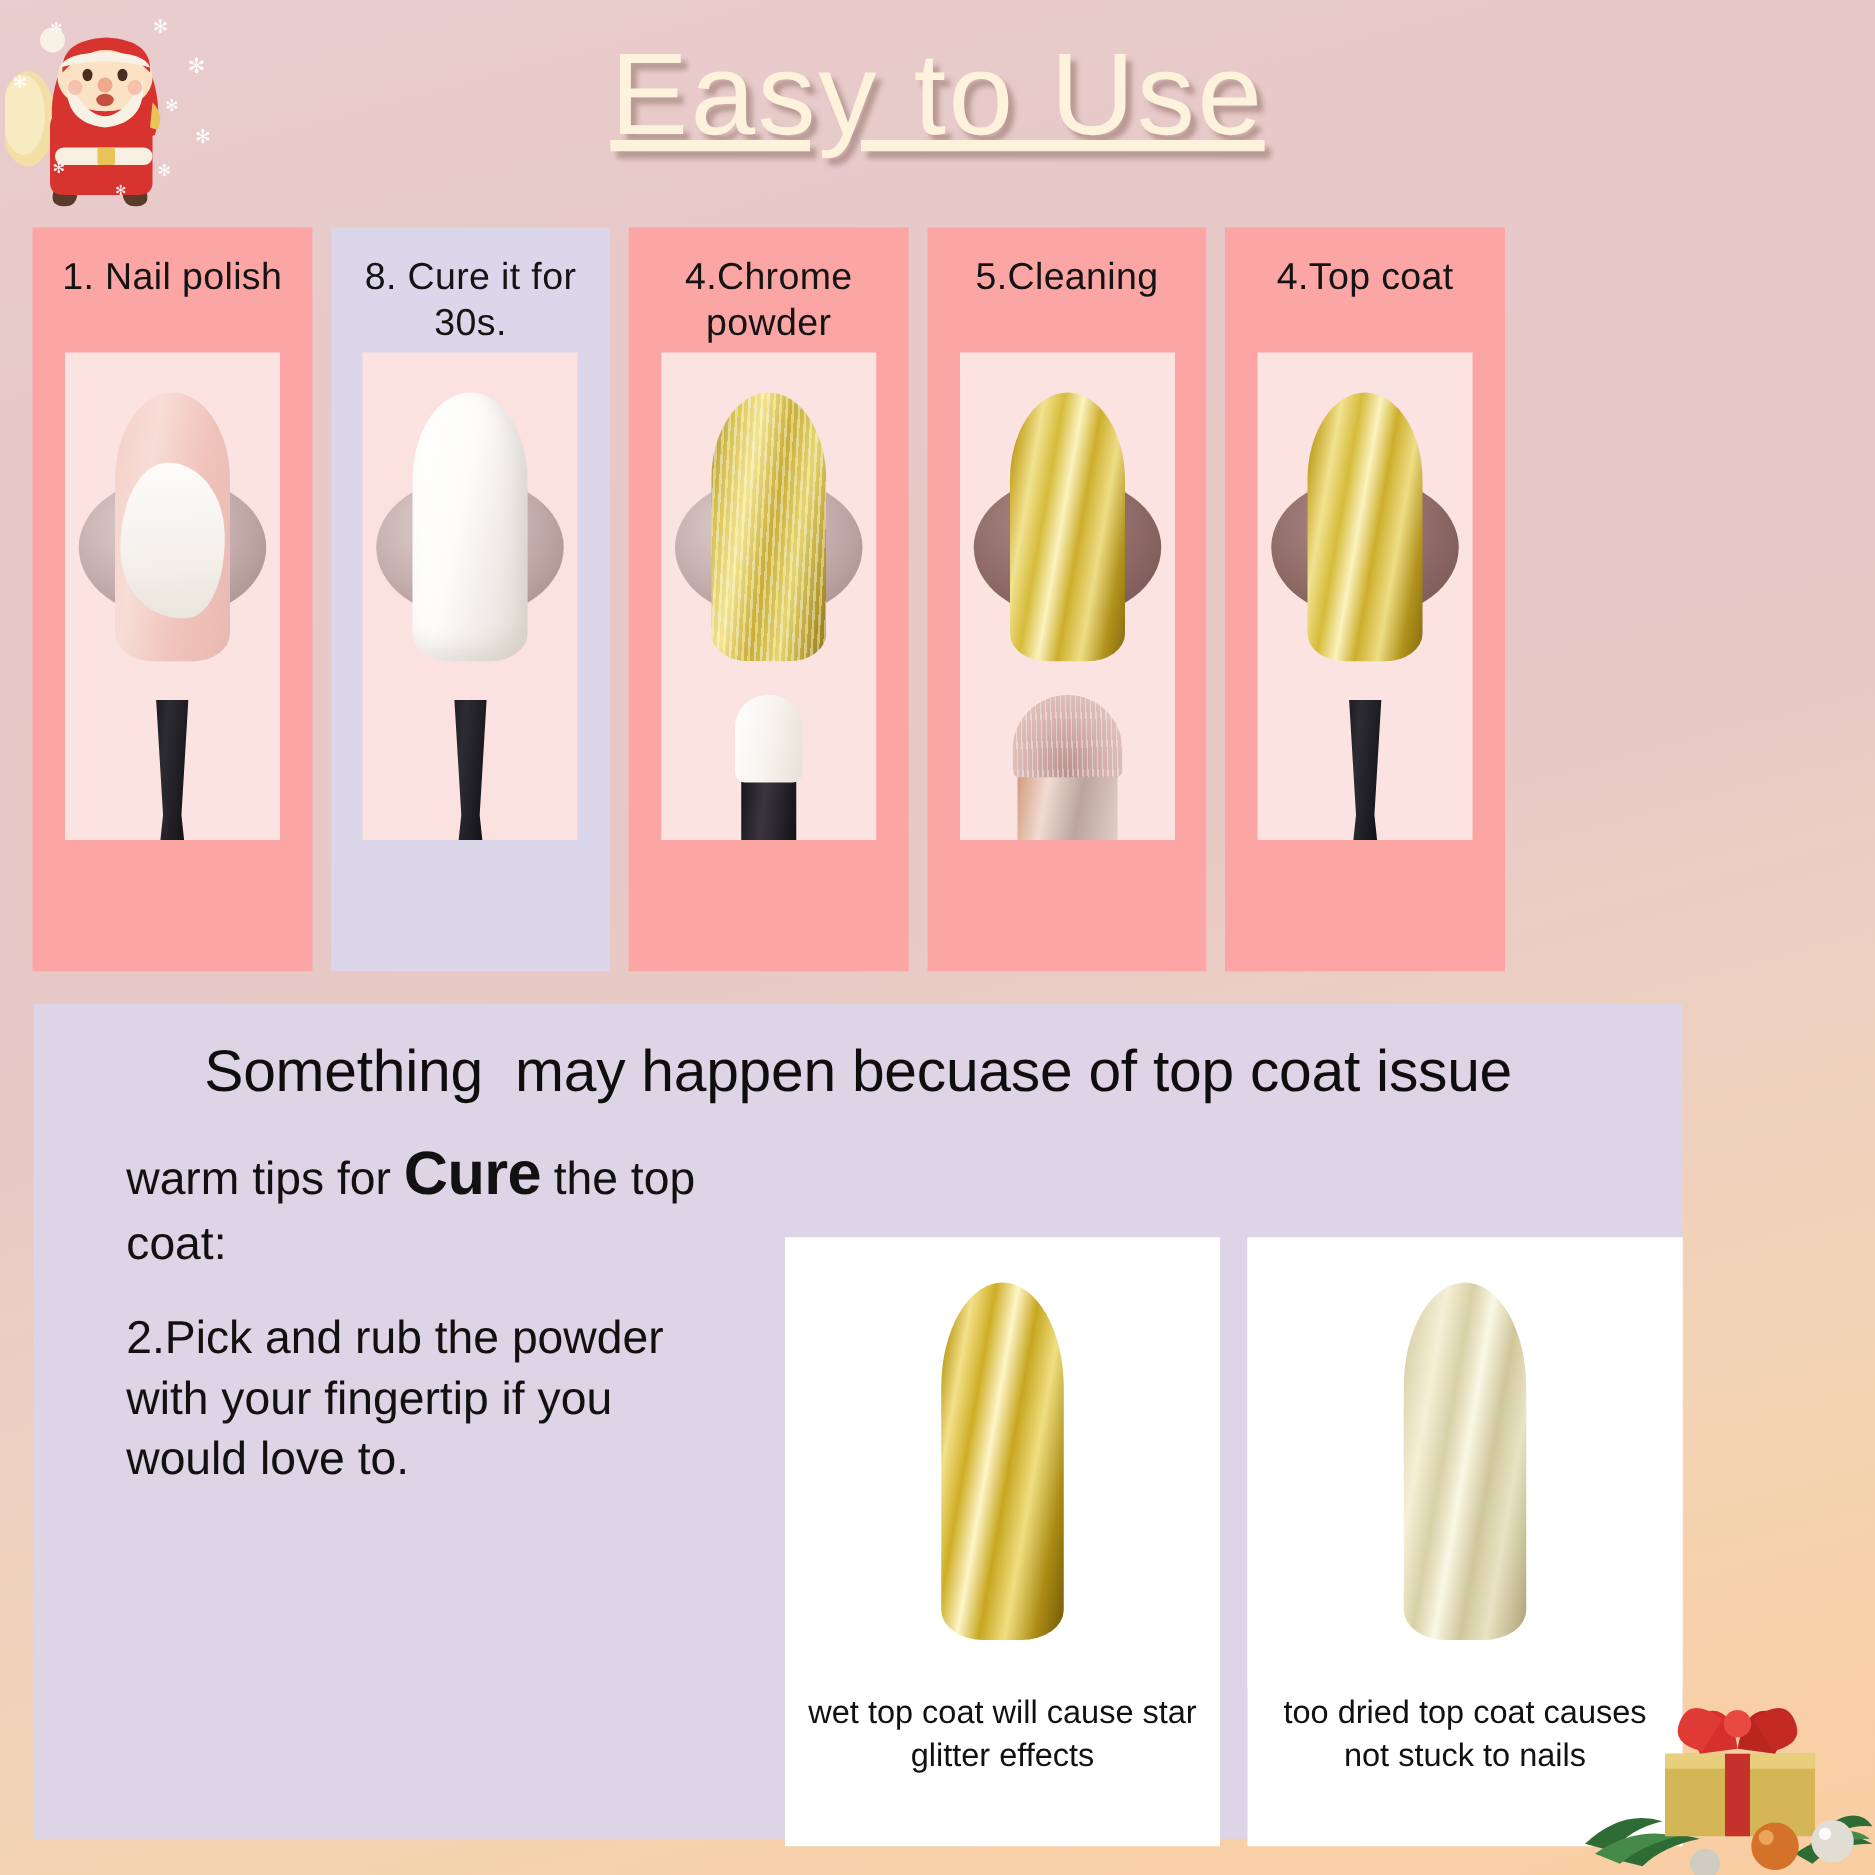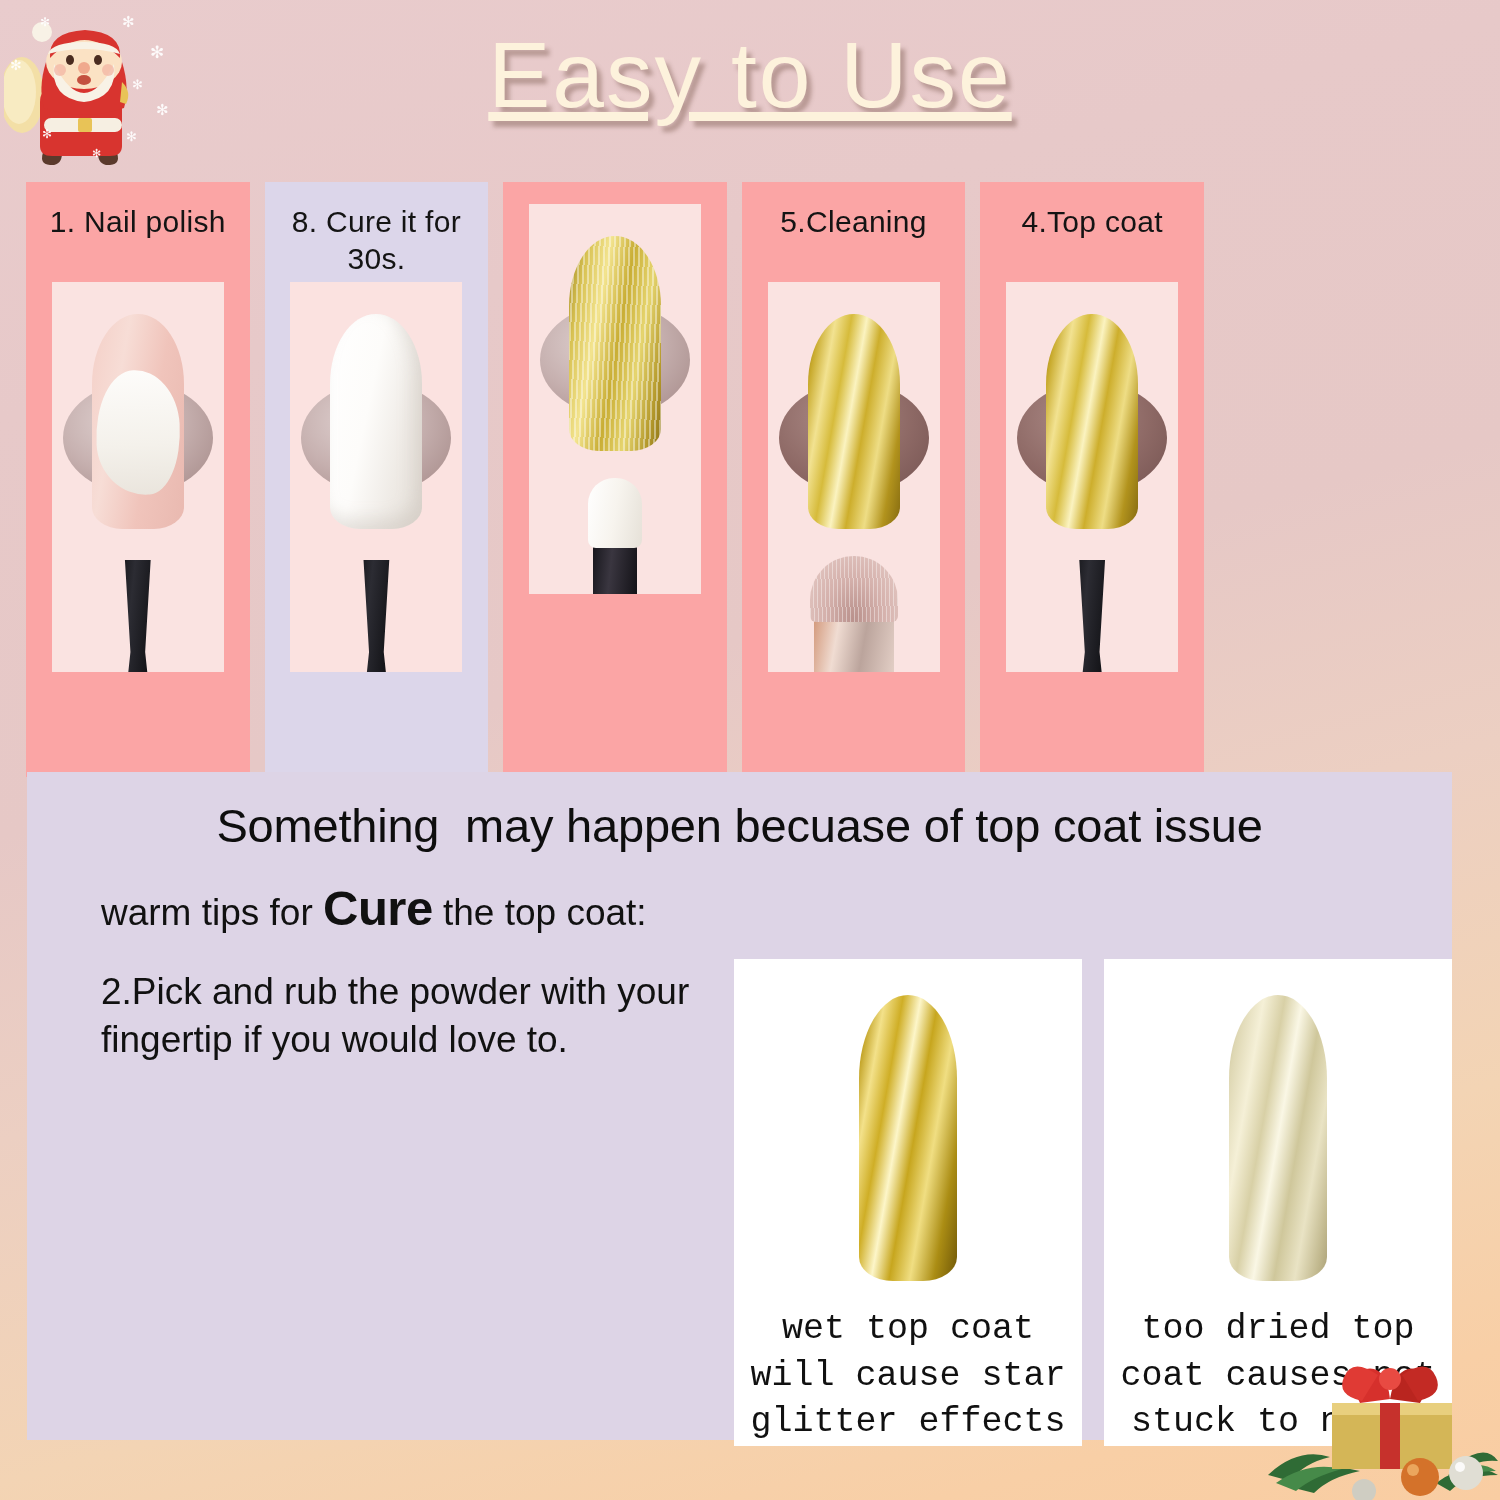--- a/index.html
+++ b/index.html
@@ -175,22 +175,22 @@
     position: absolute; left: 50%; top: 62px;
     transform: translateX(-50%);
     width: 80px; height: 58px;
     background: linear-gradient(100deg, #d49b7e 0%, #f0dcd2 28%, #bba49c 60%, #e3cfc6 100%);
     border-top: 3px solid #c98c6d;
   }
 
   
   .panel {
     position: absolute;
-    left: 27px; top: 772px;
-    width: 1425px; height: 668px;
+    left: 27px; top: 803px;
+    width: 1319px; height: 668px;
     background: #ddd4e6;
     z-index: 3;
   }
   .panel-heading {
     font-size: 47px;
     color: #0e0e0e;
     text-align: center;
     padding-top: 26px;
     letter-spacing: -.2px;
     white-space: pre;
@@ -251,26 +251,25 @@
     background: linear-gradient(100deg,
       #6d5609 0%, #c0a022 8%, #f3e18a 18%, #cfae26 30%,
       #fdf6c9 42%, #c7a61e 54%, #f0de82 68%, #ab8d14 84%, #6f5707 100%);
   }
   .gold-pale {
     background: linear-gradient(100deg,
       #bfb489 0%, #ded7b3 10%, #f5f0d7 24%, #d8d0a6 38%,
       #faf7e5 50%, #cfc79b 64%, #e9e3c4 78%, #c2b98f 92%, #aaa077 100%);
   }
   .compare-caption {
-    font-size: 35px;
+    font-size: 26px;
     line-height: 1.33;
     color: #111;
     text-align: center;
     padding: 2px 12px 0;
-    font-family: Liberation Mono, monospace;
   }
 </style>
 </head>
 <body>
 
 <div class="santa-wrap">
   <svg viewBox="0 0 170 172" width="170" height="172">
     <ellipse cx="18" cy="95" rx="22" ry="38" fill="#f3dfa6"></ellipse>
     <ellipse cx="15" cy="92" rx="17" ry="32" fill="#f8ebc2"></ellipse>
     <path d="M40 150 q-6 14 6 15 q12 1 12-12z" fill="#5b3a2c"></path>
@@ -324,20 +323,22 @@
     <div class="step-label">8. Cure it
 for 30s.</div>
     <div class="photo warm">
       <div class="blob"></div>
       <div class="nail nail-white"></div>
       <div class="tool tool-black"></div>
     </div>
   </div>
 
   <div class="step-card">
+    <div class="step-label">4.Chrome
+powder</div>
     <div class="photo">
       <div class="blob"></div>
       <div class="nail nail-gold-glitter"></div>
       <div class="tool tool-sponge">
         <div class="sponge-stick"></div>
         <div class="sponge-tip"></div>
       </div>
     </div>
   </div>
 

